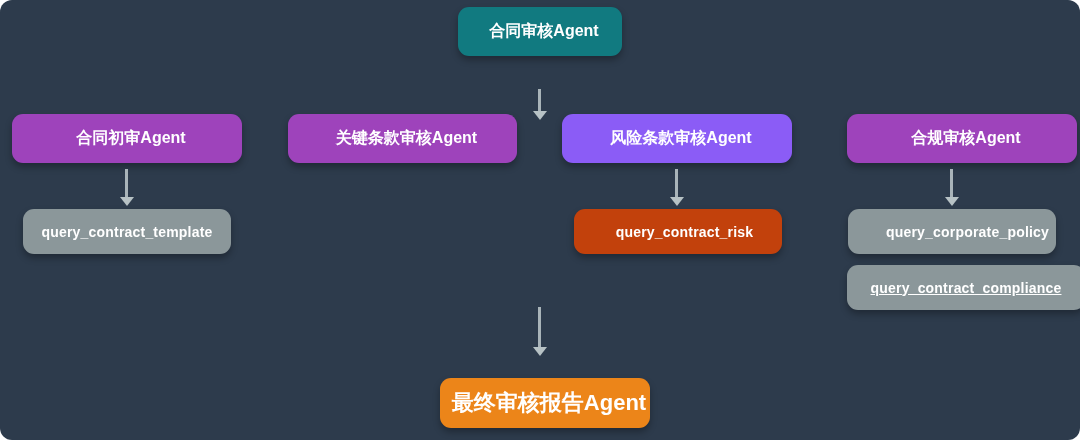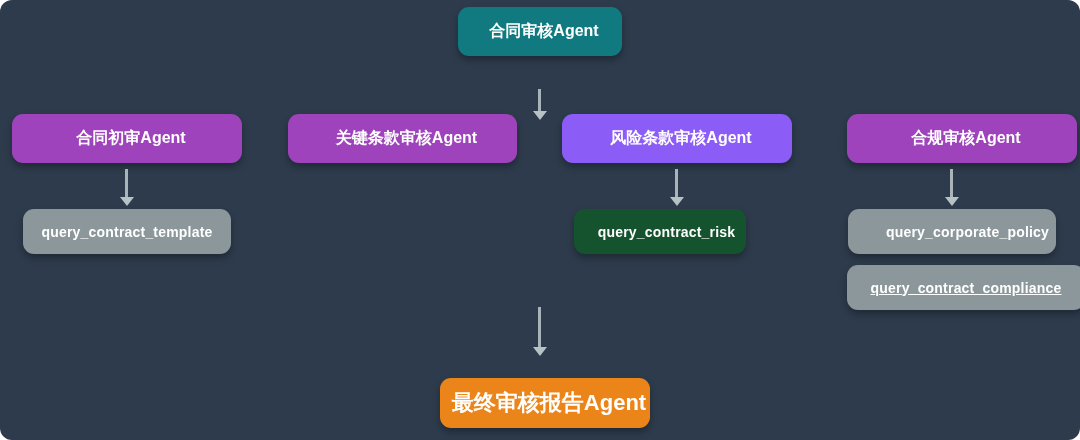--- a/index.html
+++ b/index.html
@@ -73,21 +73,21 @@
     <div class="head"></div>
   </div>
 
   <div class="arrow" style="left:944px; top:169px; height:37px;">
     <div class="line"></div>
     <div class="head"></div>
   </div>
 
   <div class="node tool" style="left: 23px; top: 209px; width: 208px; height: 45px; background: rgb(139, 151, 154);">query_contract_template</div>
 
-  <div class="node tool" style="left: 574px; top: 209px; width: 172px; height: 45px; background: #14532d; padding-left: 13px;">query_contract_risk</div>
+  <div class="node tool" style="left: 574px; top: 209px; width: 208px; height: 45px; background: #c2410c; padding-left: 13px;">query_contract_risk</div>
 
   <div class="node tool" style="left: 848px; top: 209px; width: 208px; height: 45px; background: rgb(139, 151, 154); padding-left: 31px;">query_corporate_policy</div>
 
   <div class="node tool" style="left: 847px; top: 265px; width: 238px; height: 45px; background: rgb(139, 151, 154); text-decoration: underline;">query_contract_compliance</div>
 
   <div class="arrow" style="left:532px; top:307px; height:49px;">
     <div class="line"></div>
     <div class="head"></div>
   </div>
 

